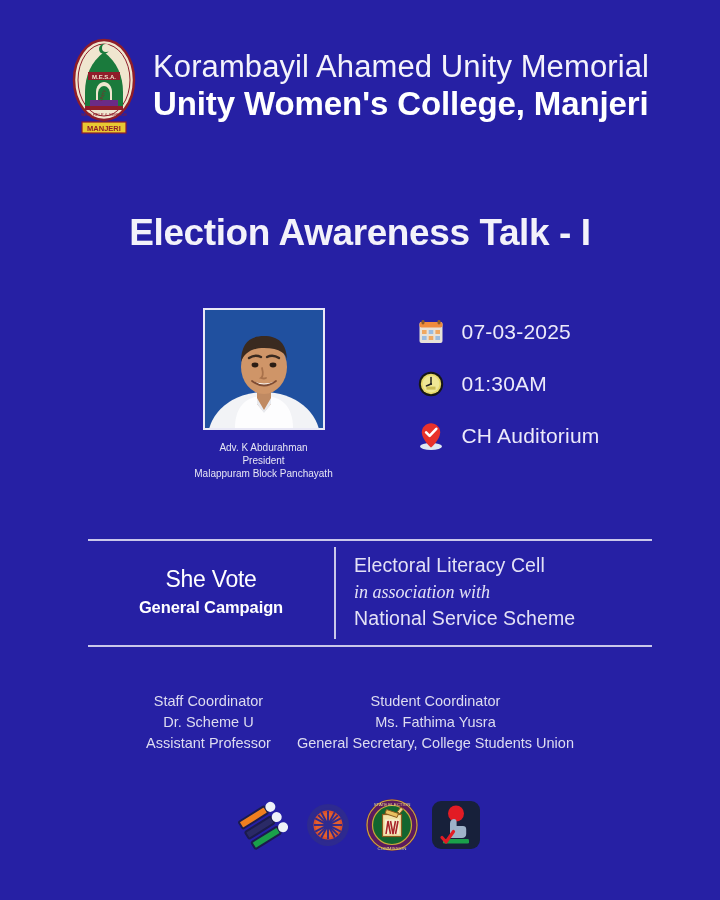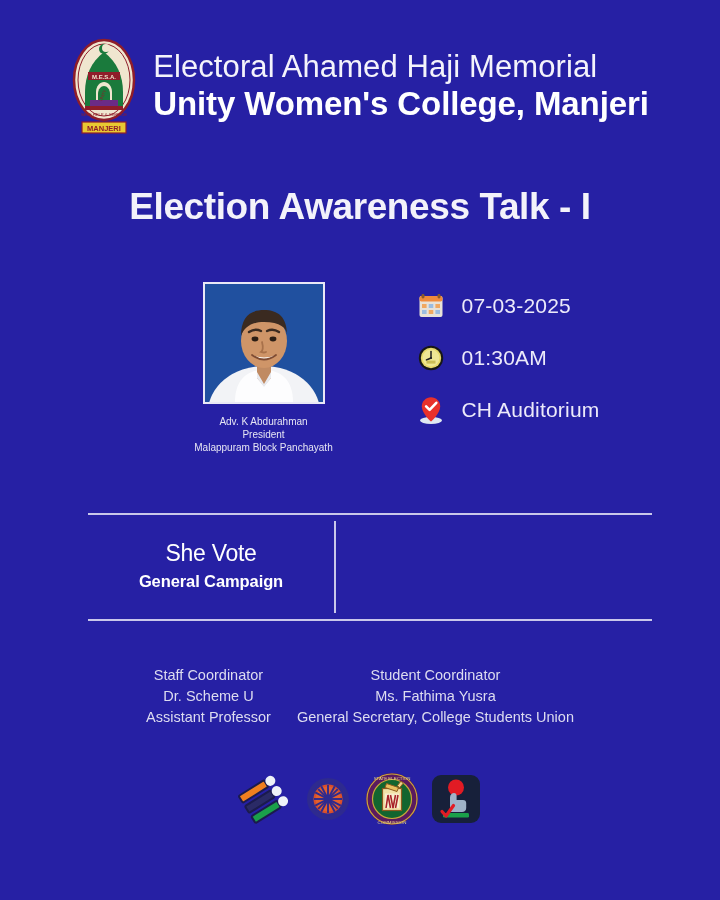--- a/index.html
+++ b/index.html
@@ -54,21 +54,21 @@
     margin-top: 5px;
   }
 
   
   .event-title {
     text-align: center;
     font-size: 37px;
     font-weight: 700;
     letter-spacing: -0.4px;
     color: #f3f2fa;
-    margin-top: 50px;
+    margin-top: 76px;
   }
 
   
   .middle {
     display: flex;
     justify-content: center;
     align-items: flex-start;
     margin-top: 54px;
     padding-left: 18px;
   }
@@ -232,21 +232,21 @@
       <rect x="19" y="64" width="28" height="6" fill="#6b2b86"></rect>
       <rect x="14" y="70" width="38" height="4" fill="#8f1d2a"></rect>
       <text x="33" y="60" font-family="Liberation Sans, sans-serif" font-size="4" fill="#8f1d2a" text-anchor="middle" transform="rotate(-68 33 60)">UNITY</text>
       <text x="33" y="80" font-family="Liberation Sans, sans-serif" font-size="4.2" fill="#8f1d2a" text-anchor="middle">SELF HELP &amp; SERVICE</text>
       <rect x="11" y="86" width="44" height="11" fill="#e8c832" stroke="#8f1d2a" stroke-width="1.2"></rect>
       <text x="33" y="94.5" font-family="Liberation Sans, sans-serif" font-size="7.5" fill="#8f1d2a" text-anchor="middle" font-weight="bold">MANJERI</text>
     </svg>
   </div>
 
   <div class="header-text">
-    <div class="header-line1">Electoral Ahamed Haji Memorial</div>
+    <div class="header-line1">Korambayil Ahamed Unity Memorial</div>
     <div class="header-line2">Unity Women's College, Manjeri</div>
   </div>
 </div>
 
 <div class="event-title">Election Awareness Talk - I</div>
 
 <div class="middle">
 
   <div class="speaker">
     <div class="photo-frame">
@@ -323,20 +323,25 @@
 
   </div>
 </div>
 
 <div class="band">
   <div class="band-left">
     <div class="shevote">She Vote</div>
     <div class="shevote-sub">General Campaign</div>
   </div>
   <div class="band-divider"></div>
+  <div class="band-right">
+    <div class="elc-line">Electoral Literacy Cell</div>
+    <div class="elc-assoc">in association with</div>
+    <div class="elc-line">National Service Scheme</div>
+  </div>
 </div>
 
 <div class="coordinators">
   <div class="coord">
     <div>Staff Coordinator</div>
     <div>Dr. Scheme U</div>
     <div>Assistant Professor</div>
   </div>
   <div class="coord">
     <div>Student Coordinator</div>

